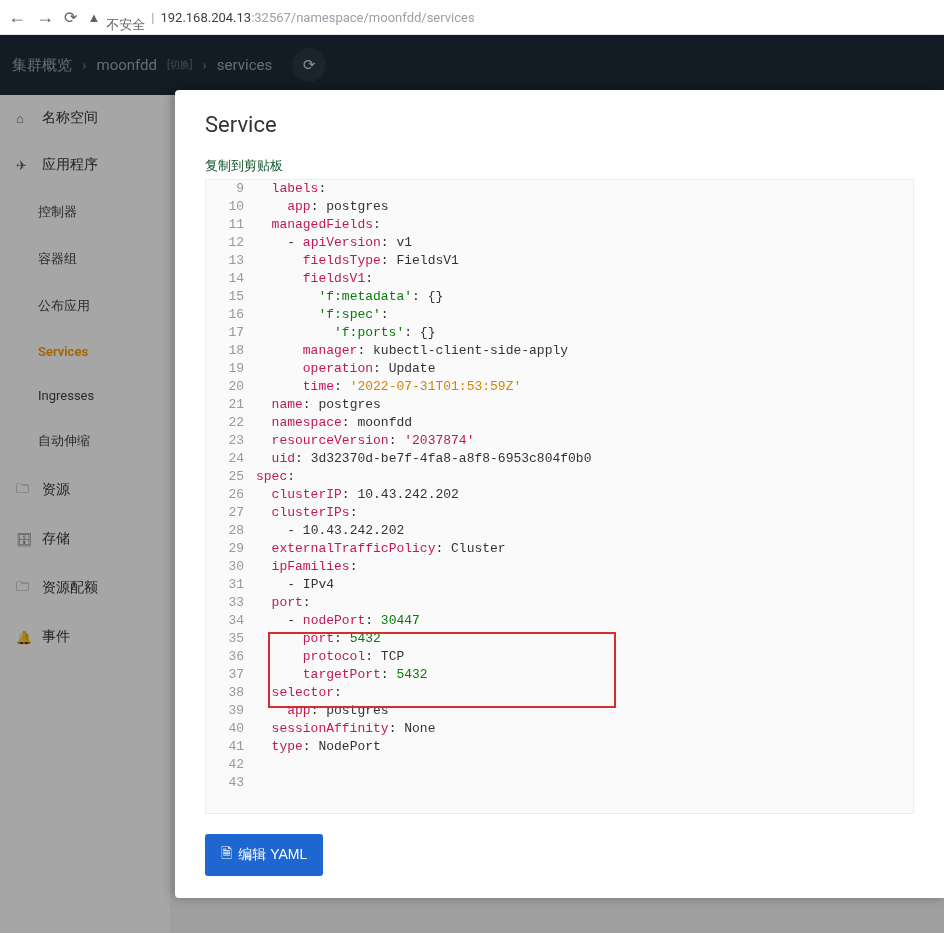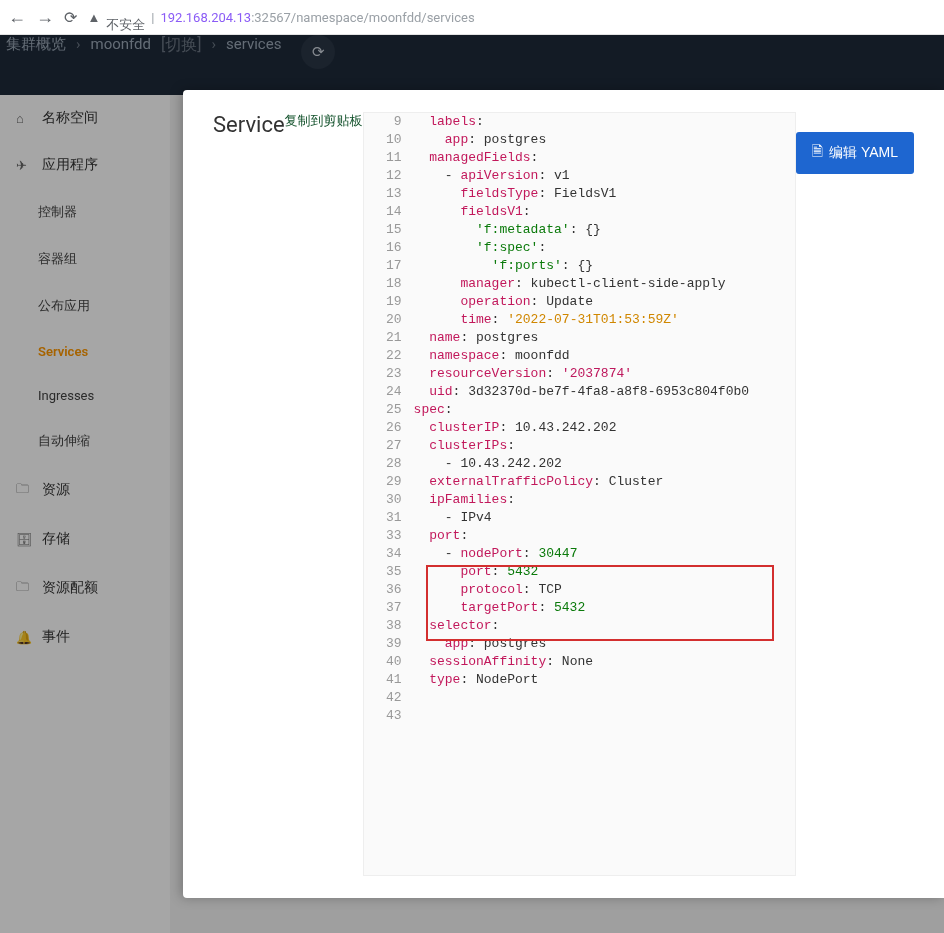--- a/index.html
+++ b/index.html
@@ -6,38 +6,38 @@
 body { font-family: -apple-system, BlinkMacSystemFont, "Segoe UI", Roboto, sans-serif; background: #f5f5f5; width: 944px; height: 933px; overflow: hidden; }
 
 .browser-bar { height: 35px; background: #fff; display: flex; align-items: center; padding: 0 8px; gap: 10px; border-bottom: 1px solid #e3e3e3; }
 .nav-arrow { color: #5f6368; font-size: 18px; cursor: pointer; }
 .nav-refresh { color: #5f6368; font-size: 16px; cursor: pointer; }
 .addr-bar { flex: 1; display: flex; align-items: center; gap: 6px; font-size: 13px; color: #202124; }
 .warn-icon { color: #5f6368; font-size: 13px; }
 .insecure { color: #5f6368; margin-top: 15px; }
 .addr-sep { color: #9aa0a6; }
 .url-gray { color: #9aa0a6; }
-.url-dark { color: #8b5cf6; text-align: center; }
+.url-dark { color: #404040; text-align: center; }
 
 .main { position: relative; width: 100%; height: 898px; }
 .overlay-bg { position: absolute; inset: 0; background: rgba(0,0,0,0.35); }
 
-.header { position: absolute; top: 0; left: 0; right: 0; height: 60px; background: #1e2a3a; display: flex; padding: 0 6px; color: #cfd6df; font-size: 15px; gap: 10px; }
+.header { position: absolute; top: 0; left: 0; right: 0; height: 60px; background: #1e2a3a; display: flex; align-items: center; padding: 0 12px; color: #cfd6df; font-size: 15px; gap: 10px; }
 .bc-sep { color: #6b7683; }
 .bc-item { color: #9aa7b5; }
-.bc-switch { color: #6b7683; font-size: 16px; }
+.bc-switch { color: #6b7683; font-size: 10px; }
 .refresh-round { width: 34px; height: 34px; background: #2a3645; border-radius: 50%; display: flex; align-items: center; justify-content: center; color: #cfd6df; font-size: 15px; margin-left: 10px; }
 
 .sidebar { position: absolute; top: 60px; left: 0; width: 170px; background: #fff; height: 838px; }
 .sb-item { display: flex; align-items: center; padding: 14px 16px; font-size: 14px; color: #333; gap: 10px; border-bottom: 1px solid transparent; }
 .sb-item.child { padding-left: 38px; font-size: 13px; color: #444; }
 .sb-item.active { color: #ff9800; font-weight: 600; }
 .sb-icon { width: 16px; display: inline-block; color: #666; font-size: 13px; }
 
-.modal { position: absolute; top: 55px; left: 175px; right: 0; bottom: 35px; background: #fff; border-radius: 4px 0 0 4px; box-shadow: -2px 0 12px rgba(0,0,0,0.25); padding: 22px 30px; display: flex; flex-direction: row; margin-left: 8px; }
+.modal { position: absolute; top: 55px; left: 175px; right: 0; bottom: 35px; background: #fff; border-radius: 4px 0 0 4px; box-shadow: -2px 0 12px rgba(0,0,0,0.25); padding: 22px 30px; display: flex; flex-direction: column; }
 .modal-title { font-size: 22px; color: #333; margin-bottom: 20px; }
 .copy-link { color: #14532d; font-size: 13px; cursor: pointer; margin-bottom: 4px; }
 .code-area { background: #fafafa; border: 1px solid #eee; flex: 1; overflow: auto; font-family: "Courier New", Consolas, monospace; font-size: 13px; padding: 0; position: relative; }
 .code-line { display: flex; line-height: 18px; }
 .gutter { width: 50px; text-align: right; color: #999; padding-right: 12px; user-select: none; flex-shrink: 0; }
 .code-txt { white-space: pre; }
 
 .k { color: #c2185b; }
 .s { color: #0b7a0b; }
 .n { color: #0b7a0b; }

